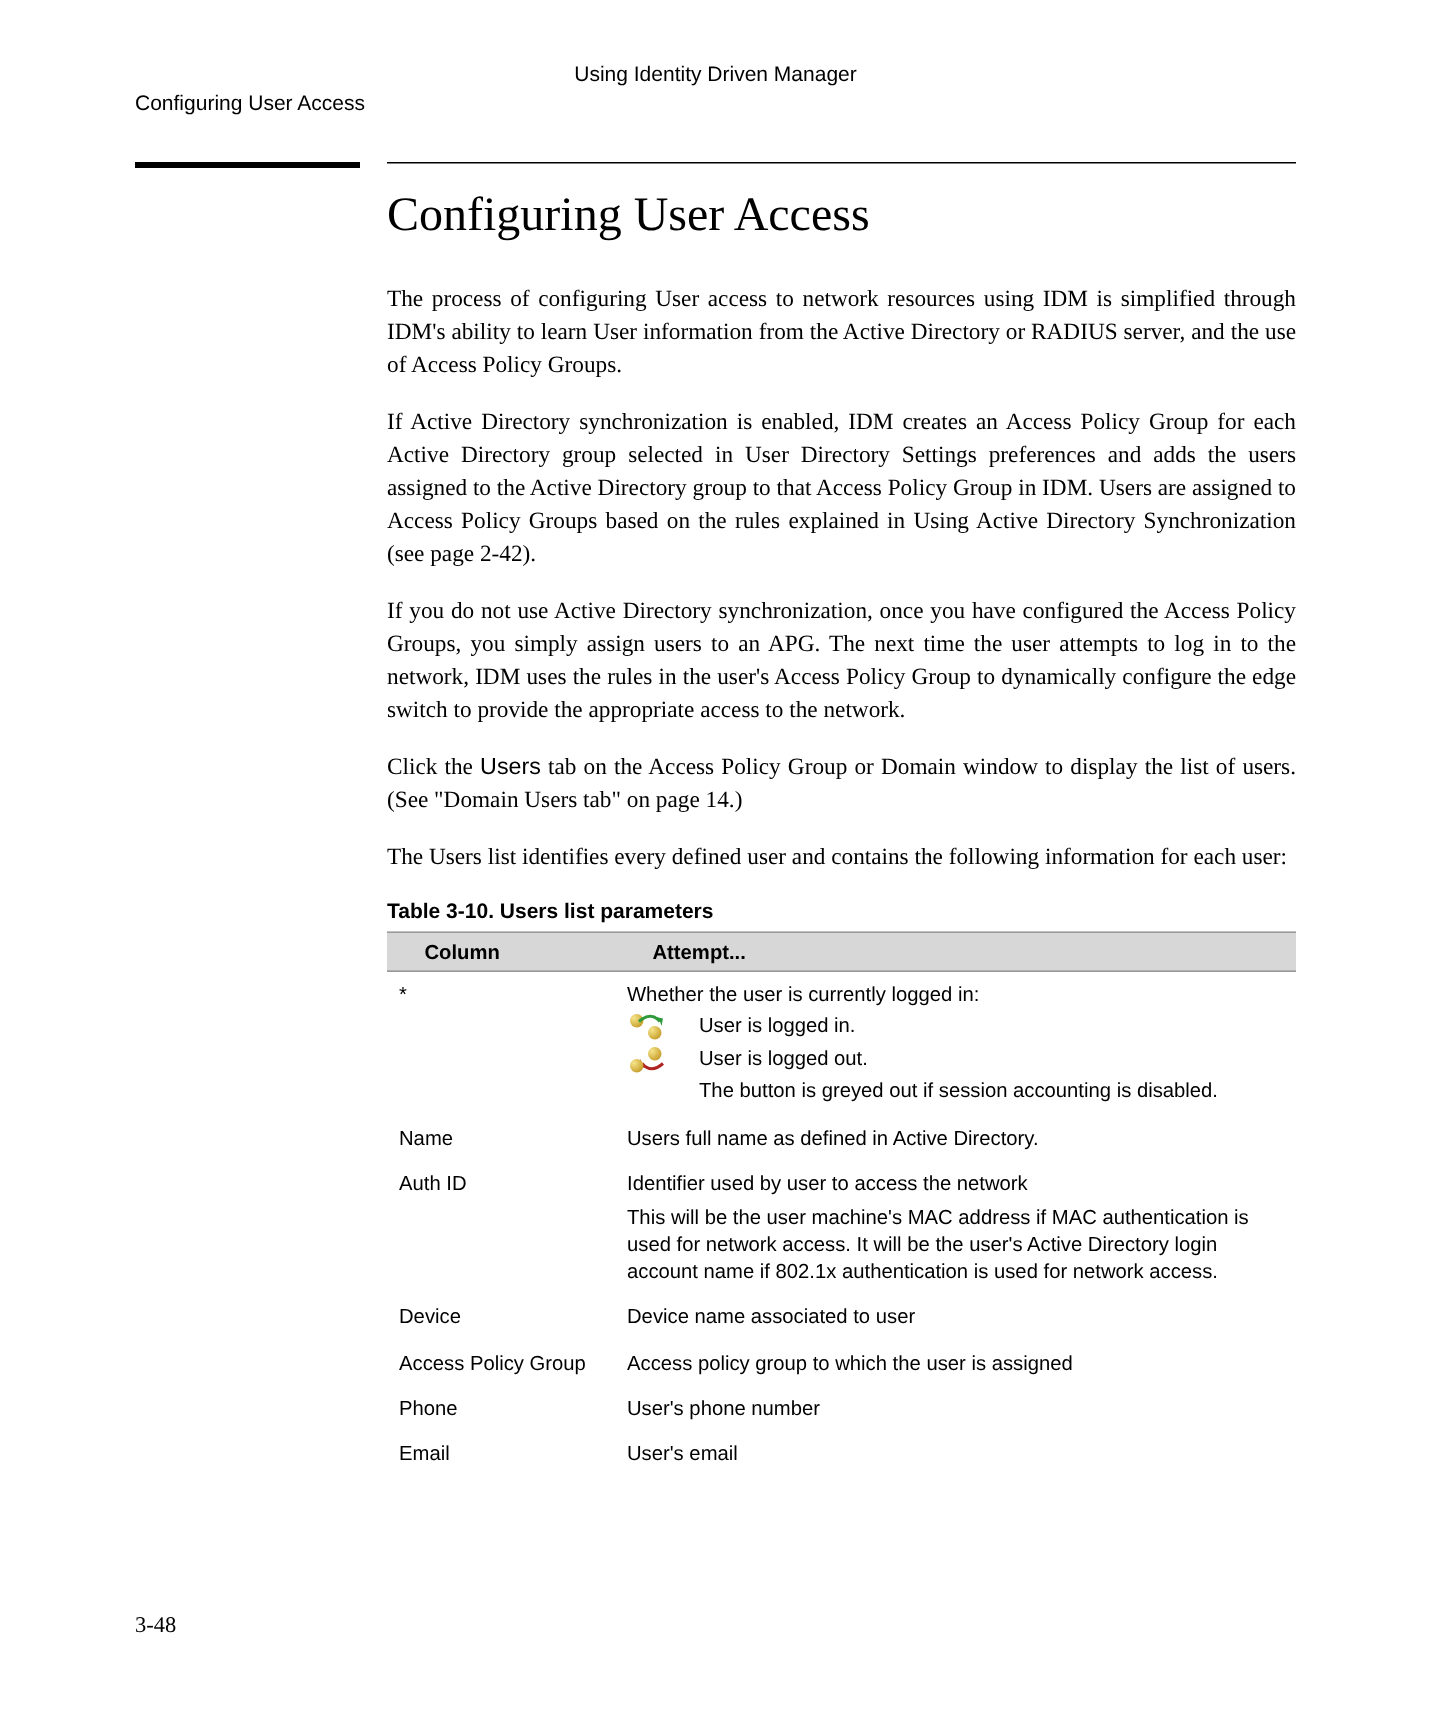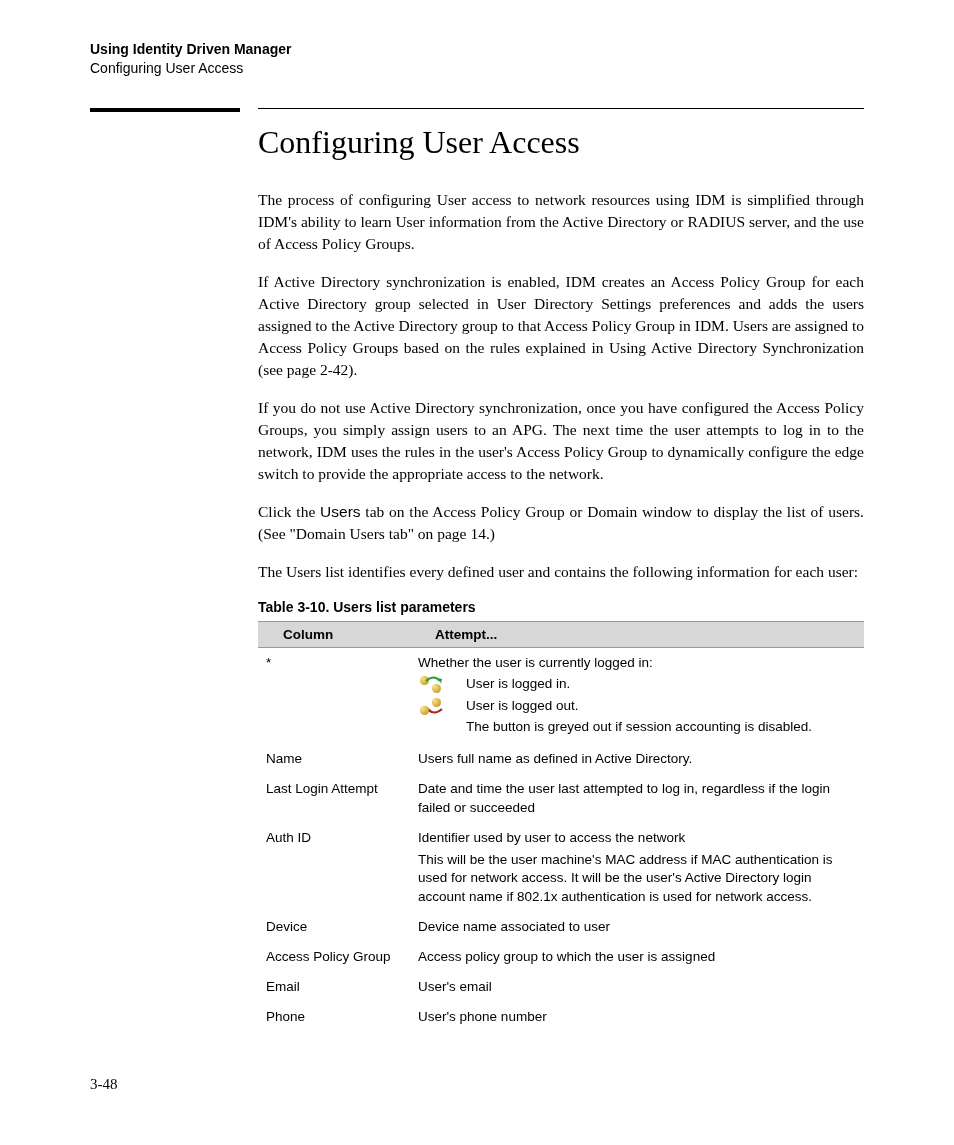--- a/index.html
+++ b/index.html
@@ -13,21 +13,21 @@
     }
     .page {
       padding: 40px 90px 40px 90px;
     }
     .header-block {
       margin-bottom: 30px;
       font-family: Arial, Helvetica, sans-serif;
       font-size: 14px;
       line-height: 1.35;
     }
-    .header-title { font-weight: bold; }
+    .header-title { font-weight: normal; text-align: center; }
     .header-sub { font-weight: normal; }
     .rule-row {
       display: flex;
       gap: 18px;
       margin-bottom: 8px;
     }
     .rule-left {
       width: 150px;
       border-top: 4px solid #000;
     }
@@ -182,51 +182,47 @@
               <span class="txt">The button is greyed out if session accounting is disabled.</span>
             </div>
           </td>
         </tr>
 
         <tr>
           <td>Name</td>
           <td>Users full name as defined in Active Directory.</td>
         </tr>
 
-        <tr>
-          <td>Last Login Attempt</td>
-          <td>Date and time the user last attempted to log in, regardless if the login failed or succeeded</td>
-        </tr>
 
         <tr>
           <td>Auth ID</td>
           <td>
             <div>Identifier used by user to access the network</div>
             <div style="margin-top:4px">This will be the user machine's MAC address if MAC authentication is used for network access. It will be the user's Active Directory login account name if 802.1x authentication is used for network access.</div>
           </td>
         </tr>
 
         <tr>
           <td>Device</td>
           <td>Device name associated to user</td>
         </tr>
 
         <tr>
           <td>Access Policy Group</td>
           <td>Access policy group to which the user is assigned</td>
         </tr>
 
         <tr>
+          <td>Phone</td>
+          <td>User's phone number</td>
+        </tr>
+
+        <tr>
           <td>Email</td>
           <td>User's email</td>
-        </tr>
-
-        <tr>
-          <td>Phone</td>
-          <td>User's phone number</td>
         </tr>
 
       </tbody>
     </table>
   </div>
 
   <div class="page-num">3-48</div>
 </div>
 
 </body></html>

